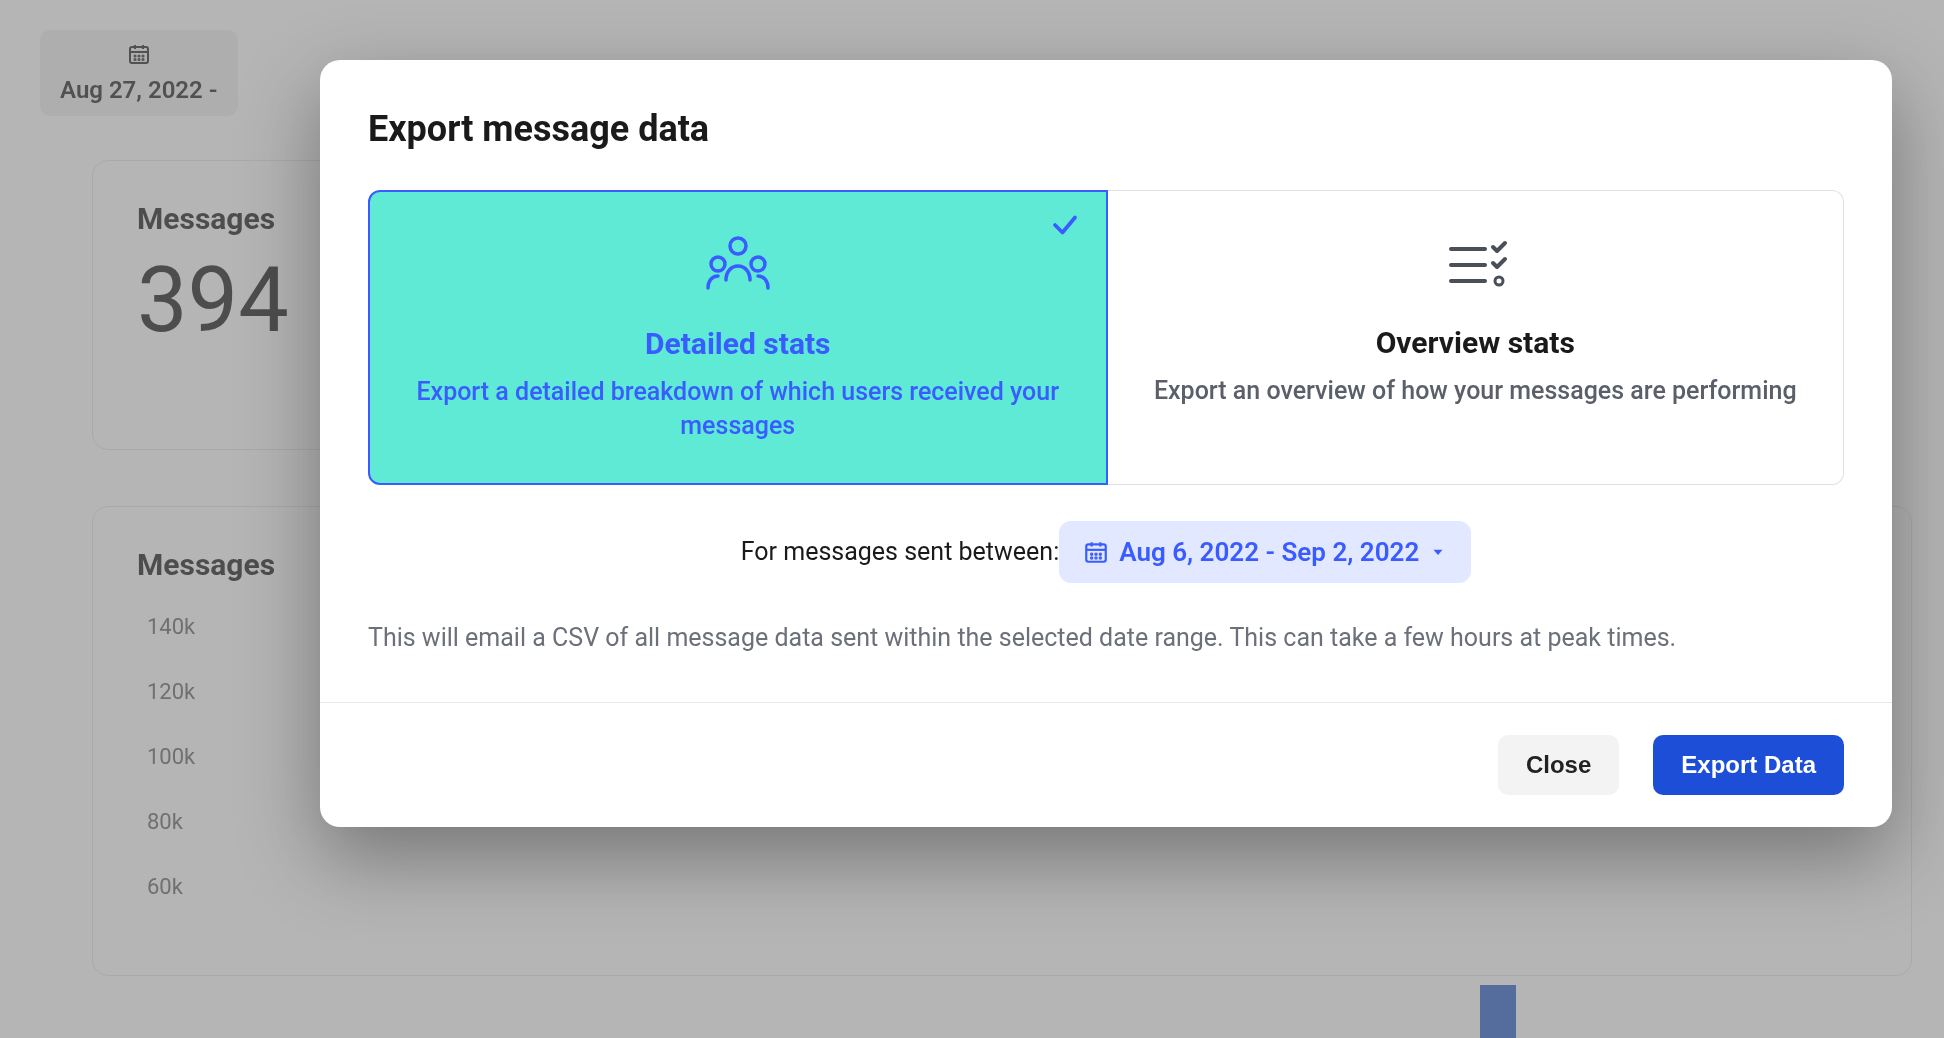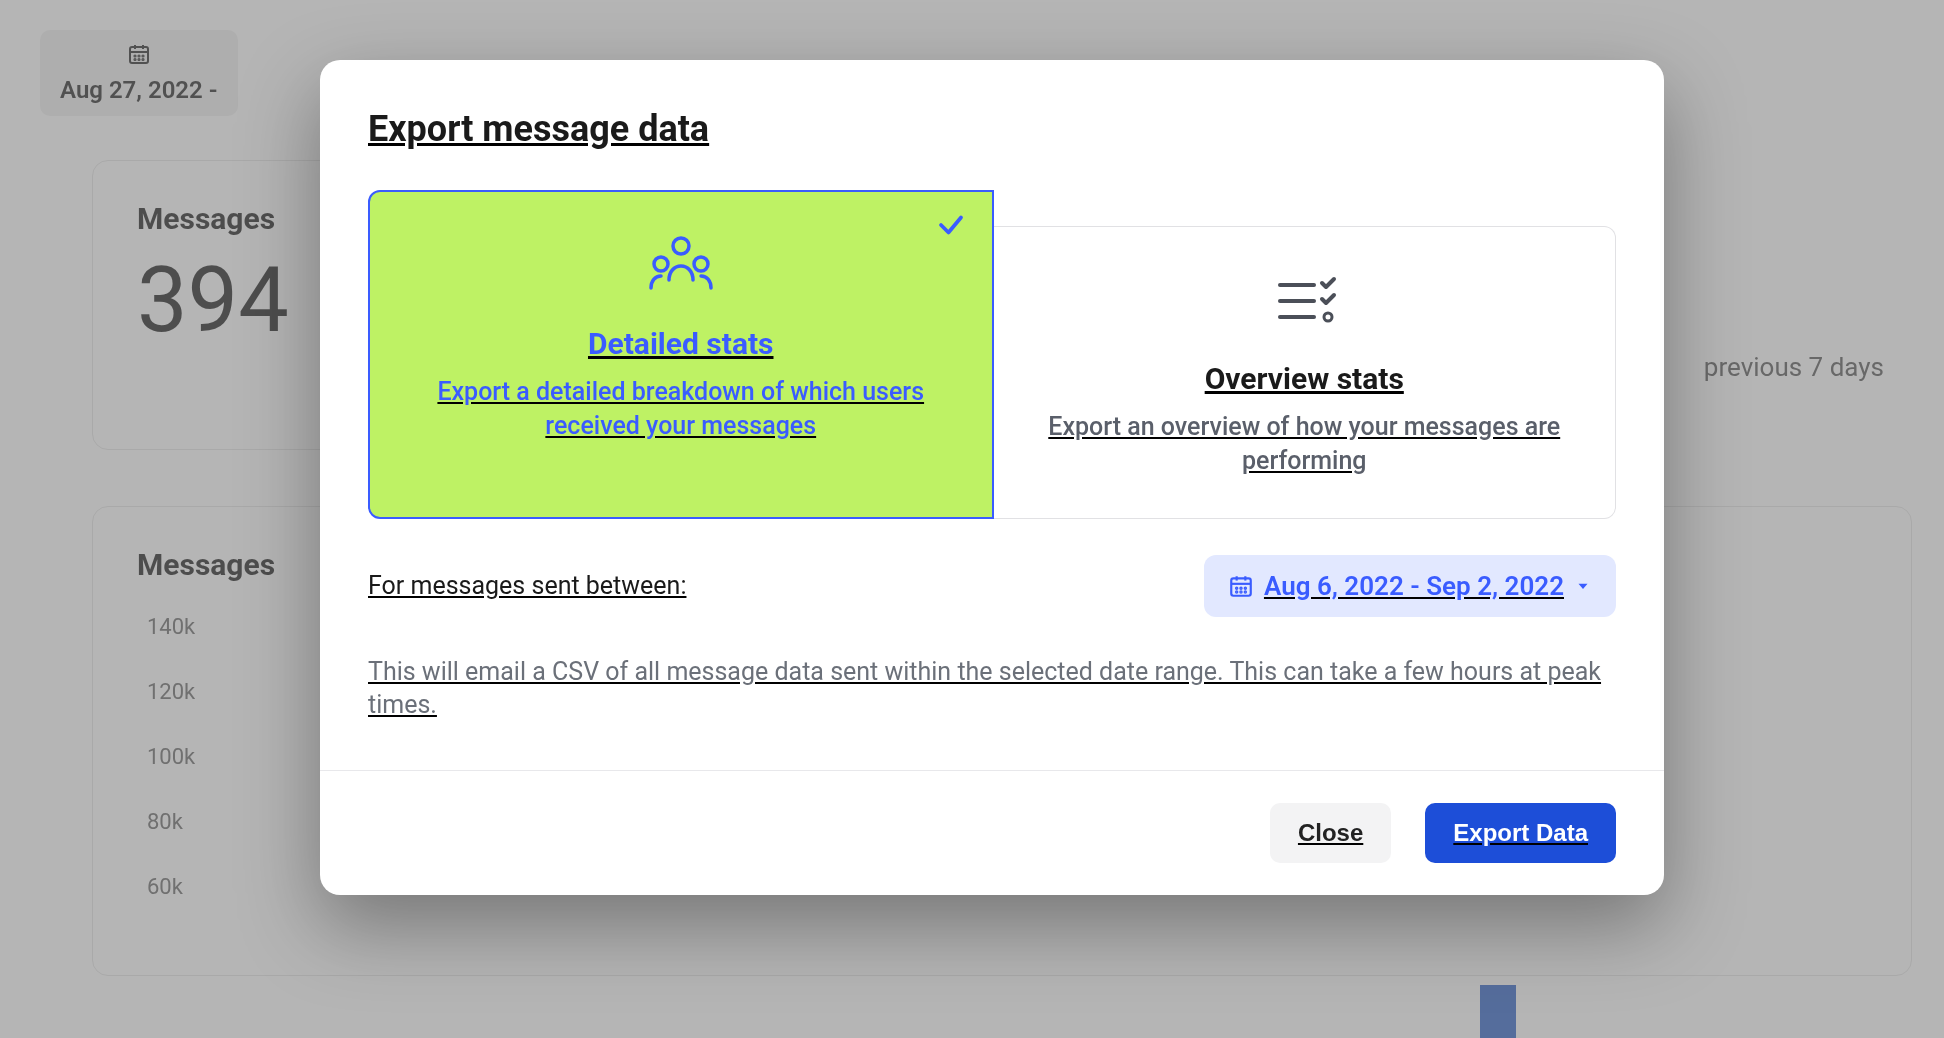--- a/index.html
+++ b/index.html
@@ -99,26 +99,25 @@
       inset: 0;
       background: rgba(120,120,120,0.55);
       z-index: 10;
     }
 
     
     .modal {
       position: absolute;
       top: 60px;
       left: 320px;
-      width: 1344px;
+      width: 1572px;
       background: #fff;
       border-radius: 20px;
       box-shadow: 0 30px 80px rgba(0,0,0,0.35);
       z-index: 20;
-      text-decoration: underline;
     }
 
     .modal-body {
       padding: 48px 48px 48px 48px;
     }
 
     .modal-title {
       font-size: 36px;
       font-weight: 700;
       color: #1a1a1a;
@@ -139,25 +138,24 @@
       cursor: pointer;
     }
 
     .option-card.left {
       border-radius: 12px 0 0 12px;
     }
 
     .option-card.right {
       border-radius: 0 12px 12px 0;
       border-left: none;
-      margin-top: 36px;
     }
 
     .option-card.selected {
-      background: #bef264;
+      background: #5eead4;
       border: 2px solid #3a5cff;
       z-index: 1;
     }
 
     .checkmark {
       position: absolute;
       top: 18px;
       right: 26px;
       width: 30px;
       height: 30px;
@@ -196,21 +194,21 @@
     .option-card:not(.selected) .option-title {
       color: #1a1a1a;
     }
 
     .option-card:not(.selected) .option-desc {
       color: #5a5f6a;
     }
 
     .date-row {
       display: flex;
-      justify-content: space-between;
+      justify-content: center;
       align-items: center;
       margin-top: 36px;
     }
 
     .date-label {
       font-size: 25px;
       color: #1a1a1a;
     }
 
     .date-picker {

